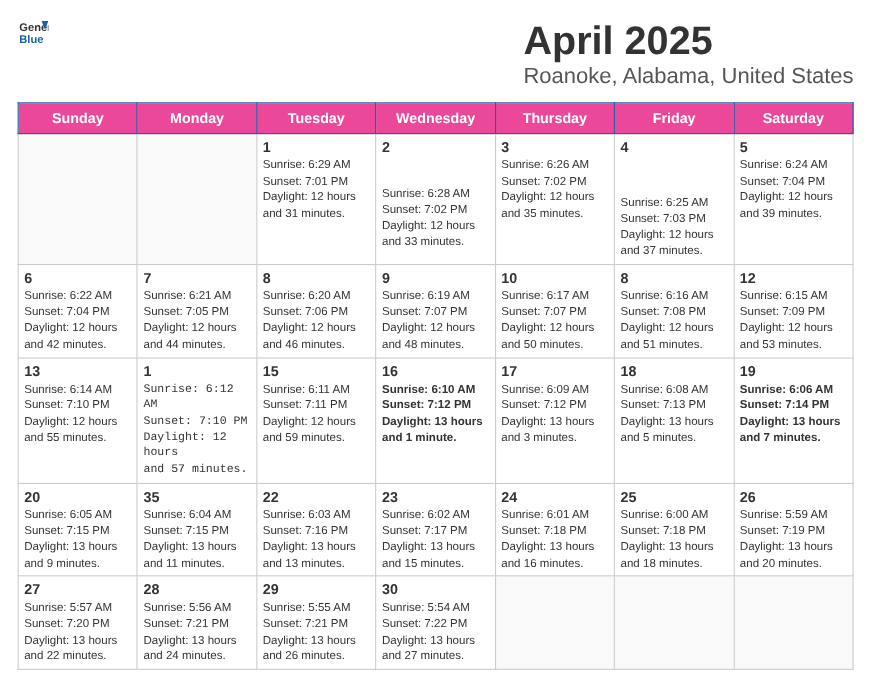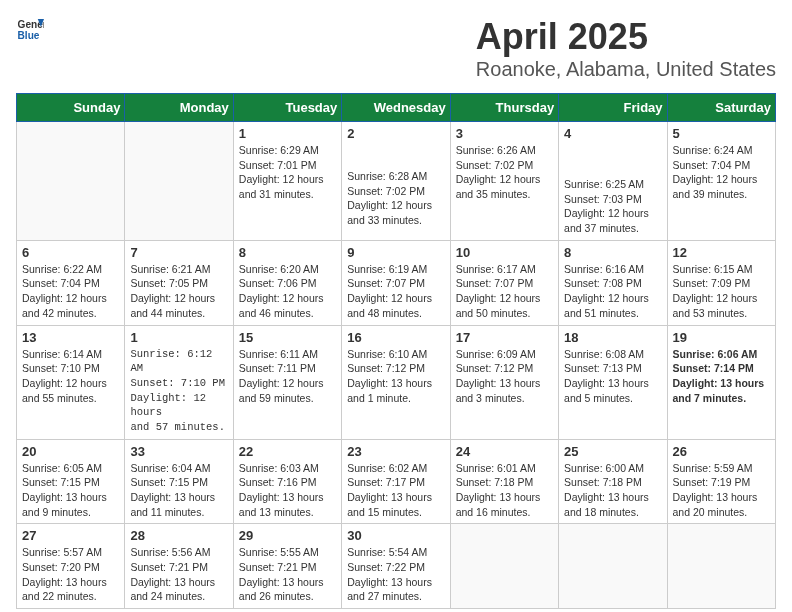--- a/index.html
+++ b/index.html
@@ -36,27 +36,27 @@
     .calendar-subtitle {
       font-size: 20px;
       color: #555;
     }
     .calendar-table {
       width: 100%;
       border-collapse: collapse;
       border: 1px solid #ccc;
     }
     .calendar-table th {
-      background-color: #15803d;
+      background-color: #ec4899;
       color: #fff;
       font-size: 13px;
       font-weight: bold;
       padding: 6px 4px;
       border: 1px solid #1a5fa8;
-      text-align: right;
+      text-align: center;
     }
     .calendar-table td {
       border: 1px solid #ccc;
       vertical-align: top;
       padding: 4px 5px;
       width: calc(100% / 7);
       min-height: 80px;
       font-size: 11px;
       color: #333;
       background: #fff;
@@ -217,21 +217,21 @@
         </td>
         <td>
           <span class="day-number">15</span>
           <div class="day-info" style="white-space: pre-line;">Sunrise: 6:11 AM
 Sunset: 7:11 PM
 Daylight: 12 hours
 and 59 minutes.</div>
         </td>
         <td>
           <span class="day-number">16</span>
-          <div class="day-info" style="white-space: pre-line;">Sunrise: 6:10 AM
+          <div class="day-info" style="white-space: pre-line; font-weight: bold;">Sunrise: 6:10 AM
 Sunset: 7:12 PM
 Daylight: 13 hours
 and 1 minute.</div>
         </td>
         <td>
           <span class="day-number">17</span>
           <div class="day-info" style="white-space: pre-line;">Sunrise: 6:09 AM
 Sunset: 7:12 PM
 Daylight: 13 hours
 and 3 minutes.</div>
@@ -253,21 +253,21 @@
       </tr>
       <tr class="week-row">
         <td>
           <span class="day-number">20</span>
           <div class="day-info" style="white-space: pre-line;">Sunrise: 6:05 AM
 Sunset: 7:15 PM
 Daylight: 13 hours
 and 9 minutes.</div>
         </td>
         <td>
-          <span class="day-number">33</span>
+          <span class="day-number">35</span>
           <div class="day-info" style="white-space: pre-line;">Sunrise: 6:04 AM
 Sunset: 7:15 PM
 Daylight: 13 hours
 and 11 minutes.</div>
         </td>
         <td>
           <span class="day-number">22</span>
           <div class="day-info" style="white-space: pre-line;">Sunrise: 6:03 AM
 Sunset: 7:16 PM
 Daylight: 13 hours

